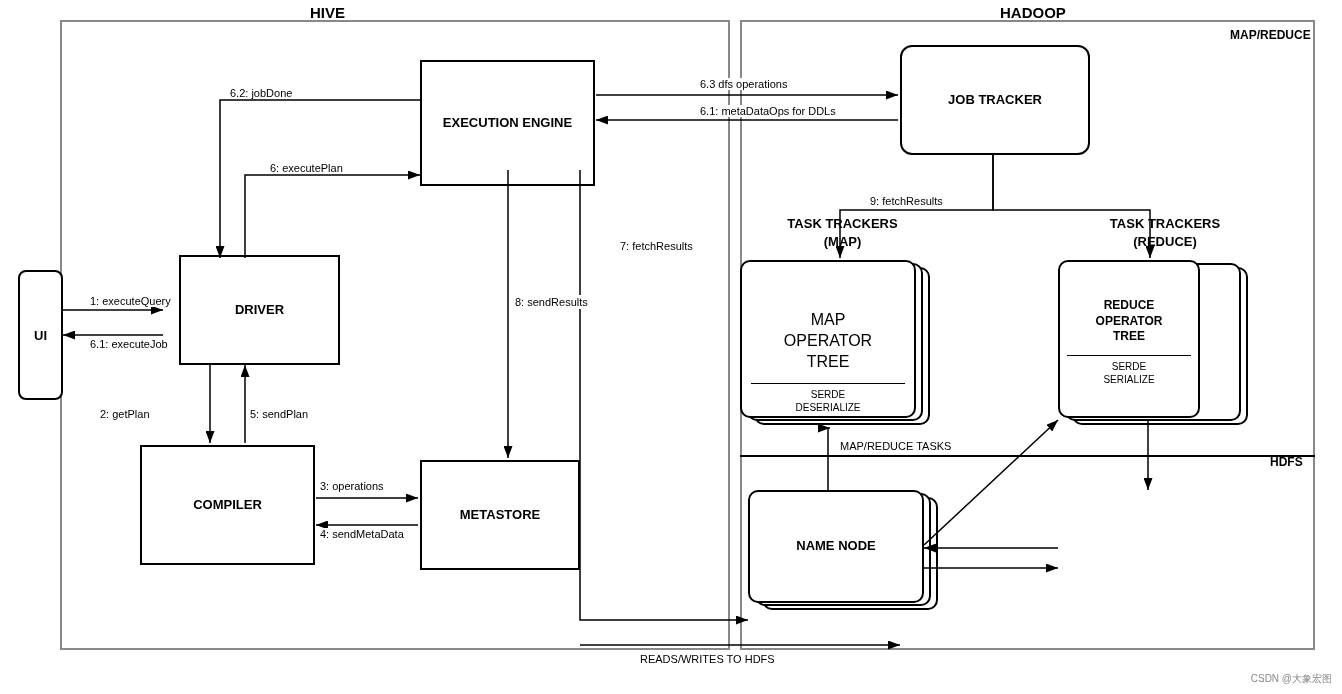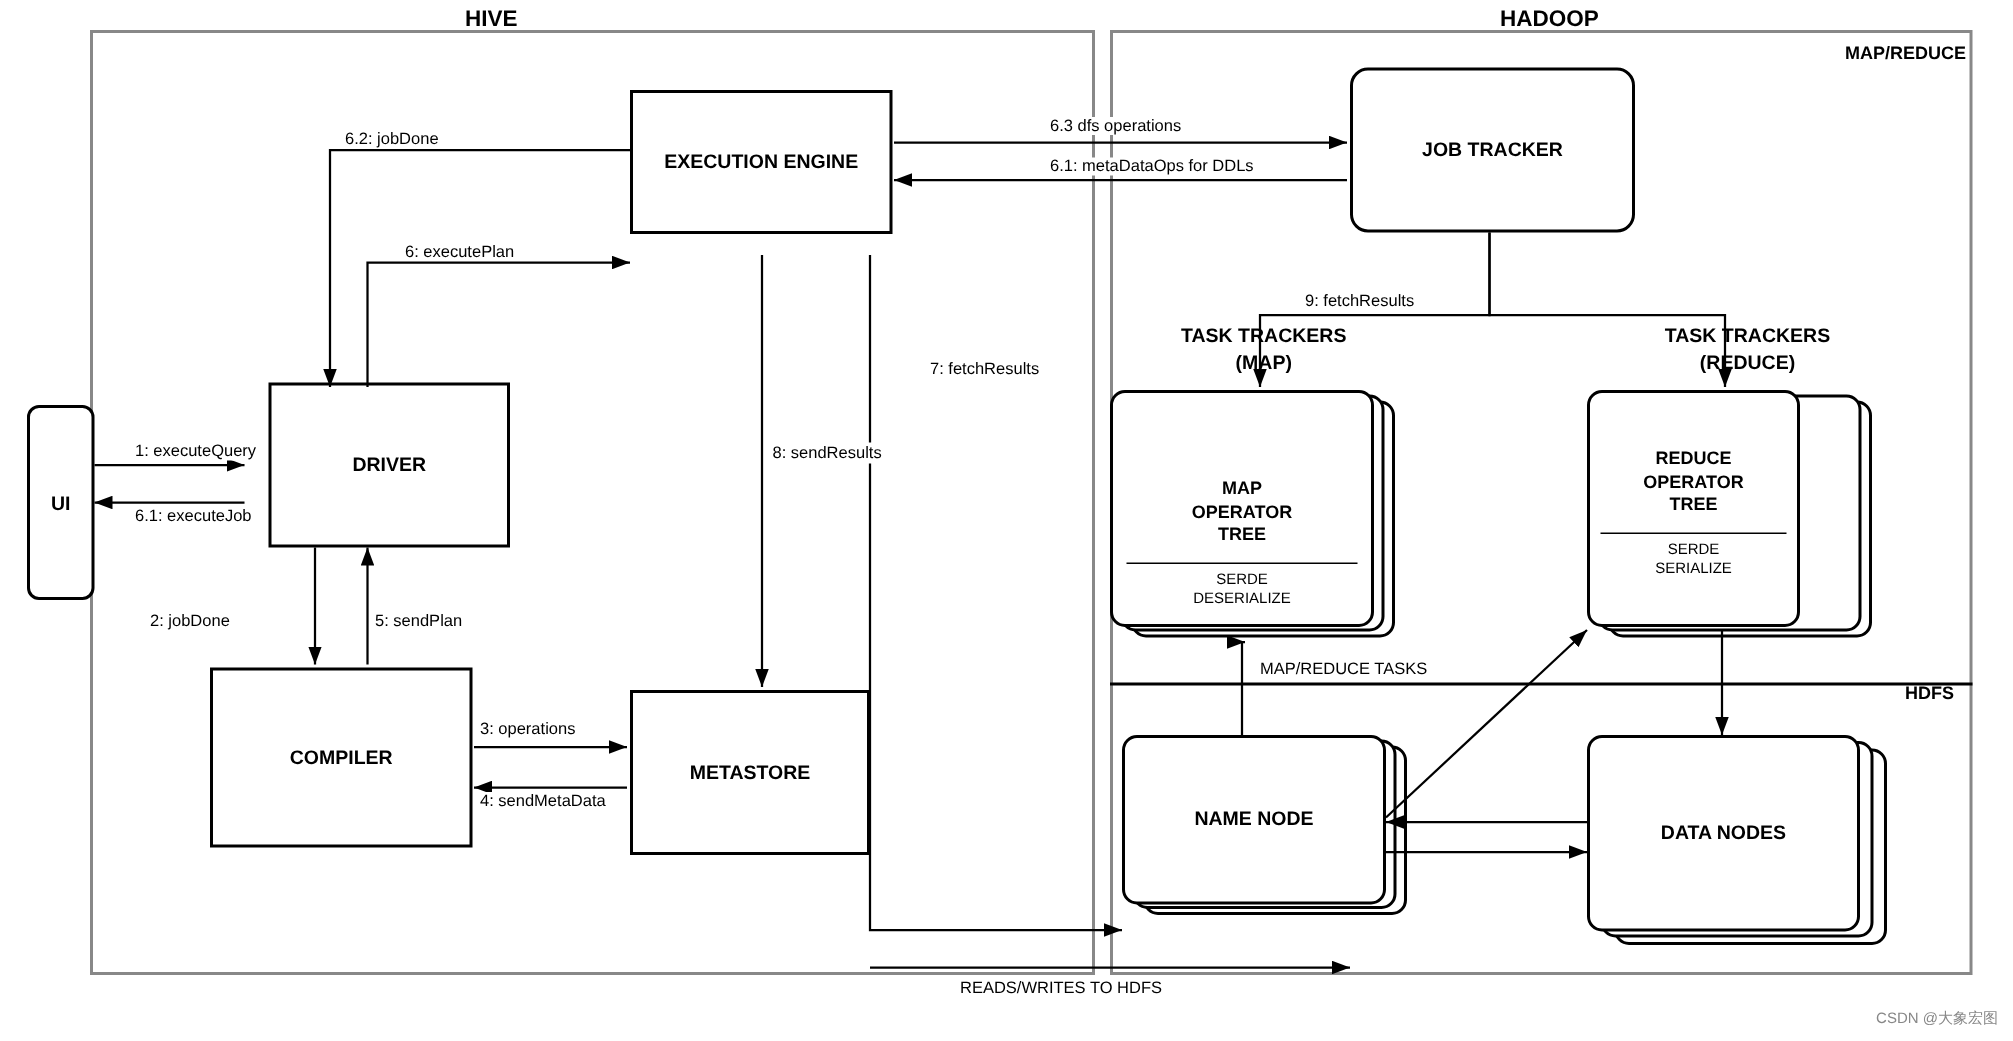--- a/index.html
+++ b/index.html
@@ -127,37 +127,37 @@
   </div>
 
   <div class="box" style="left:420px; top:460px; width:160px; height:110px;">
     <span>METASTORE</span>
   </div>
 
   <div class="box" style="left:140px; top:445px; width:175px; height:120px;">
     <span>COMPILER</span>
   </div>
 
-  <div class="box" style="left:420px; top:60px; width:175px; height:96px;text-align:right;">
+  <div class="box" style="left:420px; top:60px; width:175px; height:126px;text-align:right;">
     <span>EXECUTION ENGINE</span>
   </div>
 
   <div class="box rounded" style="left:900px; top:45px; width:190px; height:110px;">
     <span>JOB TRACKER</span>
   </div>
 
   <div style="position:absolute; left:745px; top:215px; width:195px; text-align:center; font-weight:bold; font-size:13px; line-height:1.4;">TASK TRACKERS<br>(MAP)</div>
 
   <div style="position:absolute; left:1060px; top:215px; width:210px; text-align:center; font-weight:bold; font-size:13px; line-height:1.4;">TASK TRACKERS<br>(REDUCE)</div>
 
   <div class="stack-wrapper" style="left:740px; top:260px; width:190px; height:165px;">
     <div class="shadow2" style="left:14px; top:7px; width:176px; height:158px;"></div>
     <div class="shadow1" style="left:7px; top:3px; width:176px; height:158px;"></div>
     <div class="main-box" style="left:0; top:0; width:176px; height:158px;">
-      <div style="padding: 6px 4px; font-weight:bold; font-size:12px; line-height:1.3;margin-top:40px;">MAP<br>OPERATOR<br>TREE</div>
+      <div style="padding: 6px 4px; font-weight:normal; font-size:16px; line-height:1.3;margin-top:40px;">MAP<br>OPERATOR<br>TREE</div>
       <hr class="inner-divider">
       <div class="sub-label">SERDE<br>DESERIALIZE</div>
     </div>
   </div>
 
   <div class="stack-wrapper" style="left:1058px; top:260px; width:190px; height:165px;">
     <div class="shadow2" style="left:14px; top:7px; width:176px; height:158px;"></div>
     <div class="shadow1" style="left:7px; top:3px; width:176px; height:158px;"></div>
     <div class="main-box" style="left:0; top:0; width:142px; height:158px;">
       <div style="padding: 6px 4px; font-weight:bold; font-size:12px; line-height:1.3;">REDUCE<br>OPERATOR<br>TREE</div>
@@ -167,27 +167,20 @@
   </div>
 
   <div class="stack-wrapper" style="left:748px; top:490px; width:190px; height:120px;">
     <div class="shadow2" style="left:14px; top:7px; width:176px; height:113px;"></div>
     <div class="shadow1" style="left:7px; top:3px; width:176px; height:113px;"></div>
     <div class="main-box" style="left:0; top:0; width:176px; height:113px;">
       <div style="font-weight:bold; font-size:13px;">NAME NODE</div>
     </div>
   </div>
 
-  <div class="stack-wrapper" style="left:1058px; top:490px; width:200px; height:140px;">
-    <div class="shadow2" style="left:18px; top:9px; width:182px; height:131px;"></div>
-    <div class="shadow1" style="left:9px; top:4px; width:182px; height:131px;"></div>
-    <div class="main-box" style="left:0; top:0; width:182px; height:131px;">
-      <div style="font-weight:bold; font-size:13px;">DATA NODES</div>
-    </div>
-  </div>
 
   <div style="position:absolute; left:740px; top:455px; width:575px; height:2px; background:#000;"></div>
 
   <svg id="arrows">
     <defs>
       <marker id="arrowhead" markerWidth="8" markerHeight="6" refX="8" refY="3" orient="auto">
         <polygon points="0 0, 8 3, 0 6" fill="#000"></polygon>
       </marker>
       <marker id="arrowhead-open" markerWidth="8" markerHeight="6" refX="0" refY="3" orient="auto">
         <polygon points="8 0, 0 3, 8 6" fill="#000"></polygon>
@@ -231,21 +224,21 @@
 
     <line x1="580" y1="645" x2="900" y2="645" stroke="#000" stroke-width="1.5" marker-end="url(#arrowhead)"></line>
 
     <line x1="508" y1="170" x2="508" y2="458" stroke="none"></line>
   </svg>
 
   <div class="arrow-label" style="left:90px; top:295px;">1: executeQuery</div>
   <div class="arrow-label" style="left:90px; top:338px;">6.1: executeJob</div>
   <div class="arrow-label" style="left:230px; top:87px;">6.2: jobDone</div>
   <div class="arrow-label" style="left:270px; top:162px;">6: executePlan</div>
-  <div class="arrow-label" style="left:100px; top:408px;">2: jobDone</div>
+  <div class="arrow-label" style="left:100px; top:408px;">2: getPlan</div>
   <div class="arrow-label" style="left:250px; top:408px;">5: sendPlan</div>
   <div class="arrow-label" style="left:320px; top:480px;">3: operations</div>
   <div class="arrow-label" style="left:320px; top:528px;">4: sendMetaData</div>
   <div class="arrow-label" style="left:700px; top:78px;">6.3 dfs operations</div>
   <div class="arrow-label" style="left:700px; top:105px;">6.1: metaDataOps
 for DDLs</div>
   <div class="arrow-label" style="left:870px; top:195px;">9: fetchResults</div>
   <div class="arrow-label" style="left:620px; top:240px;">7: fetchResults</div>
   <div class="arrow-label" style="left:515px; top:295px; line-height:1.3;">8: sendResults</div>
   <div class="arrow-label" style="left:840px; top:440px;">MAP/REDUCE TASKS</div>

